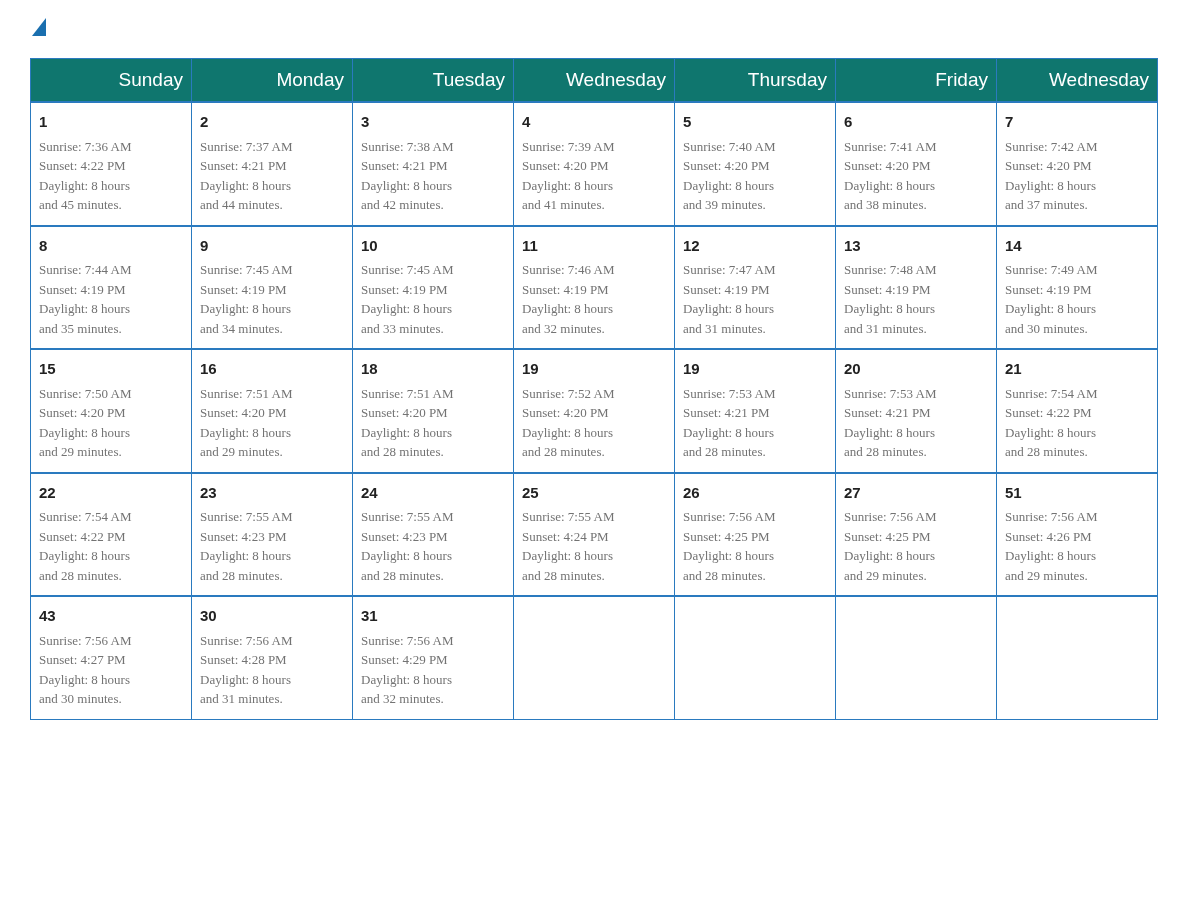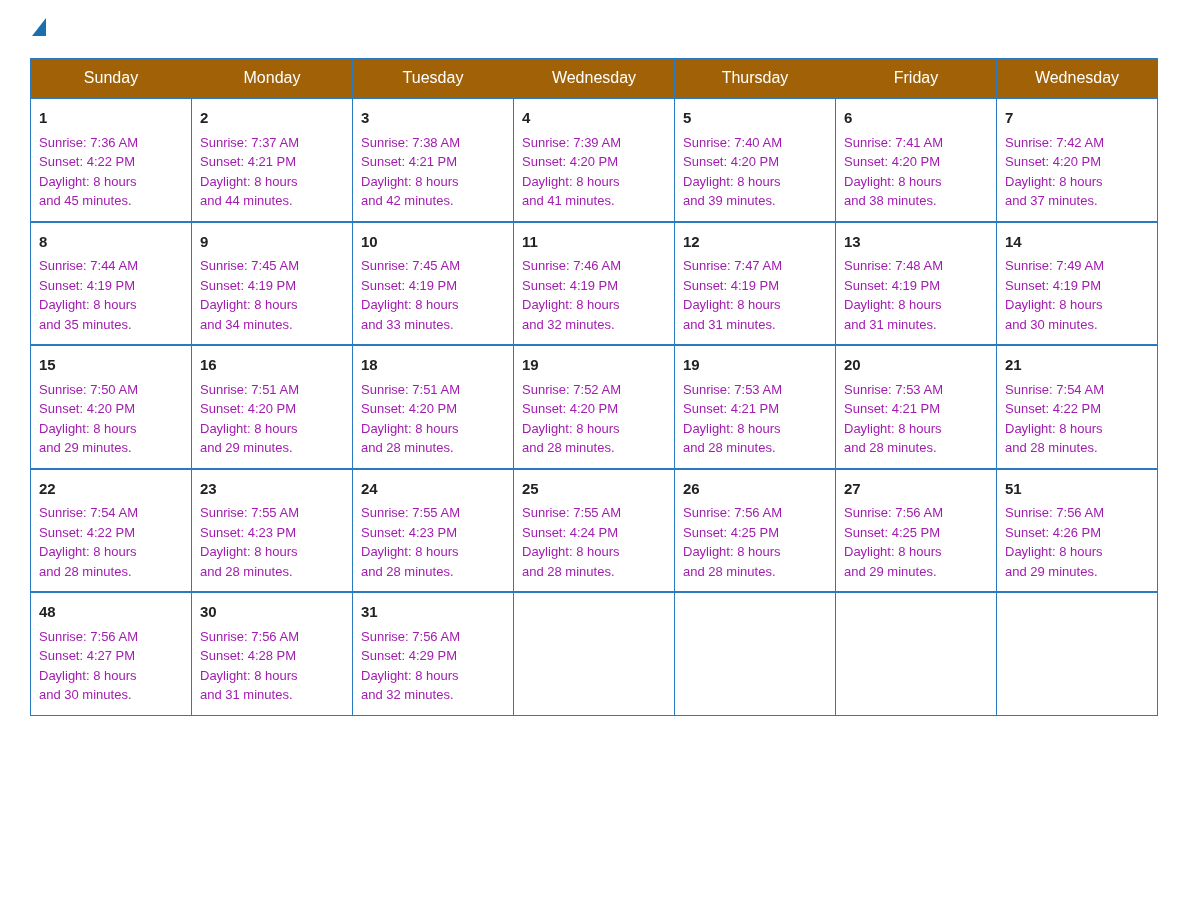--- a/index.html
+++ b/index.html
@@ -59,26 +59,26 @@
       font-size: 22px;
       color: #444;
       margin-top: 4px;
     }
     .calendar-table {
       width: 100%;
       border-collapse: collapse;
       border: 1px solid #2a7abf;
     }
     .calendar-table th {
-      background-color: #a16207;
+      background-color: #0f766e;
       color: #fff;
       padding: 10px 8px;
-      font-size: 16px;
+      font-size: 19px;
       font-weight: normal;
-      text-align: center;
+      text-align: right;
       border: 1px solid #2a7abf;
     }
     .calendar-table td {
       vertical-align: top;
       padding: 8px 8px 10px 8px;
       border: 1px solid #2a7abf;
       border-top: 2px solid #2a7abf;
       width: calc(100% / 7);
       font-size: 13px;
       line-height: 1.5;
@@ -86,22 +86,23 @@
     .calendar-table td.empty {
       background: #fff;
     }
     .day-number {
       font-size: 15px;
       font-weight: bold;
       margin-bottom: 3px;
       display: block;
     }
     .day-info {
-      color: #a21caf;
+      color: #737373;
       font-size: 13px;
+      font-family: Liberation Serif, serif;
     }
     tr.week-row td {
       background: #fff;
     }
   </style>
 </head>
 <body>
 
 <div class="header">
   <div class="logo-area">
@@ -245,21 +246,21 @@
           <span class="day-number">27</span>
           <div class="day-info">Sunrise: 7:56 AM<br>Sunset: 4:25 PM<br>Daylight: 8 hours<br>and 29 minutes.</div>
         </td>
         <td>
           <span class="day-number">51</span>
           <div class="day-info">Sunrise: 7:56 AM<br>Sunset: 4:26 PM<br>Daylight: 8 hours<br>and 29 minutes.</div>
         </td>
       </tr>
       <tr class="week-row">
         <td>
-          <span class="day-number">48</span>
+          <span class="day-number">43</span>
           <div class="day-info">Sunrise: 7:56 AM<br>Sunset: 4:27 PM<br>Daylight: 8 hours<br>and 30 minutes.</div>
         </td>
         <td>
           <span class="day-number">30</span>
           <div class="day-info">Sunrise: 7:56 AM<br>Sunset: 4:28 PM<br>Daylight: 8 hours<br>and 31 minutes.</div>
         </td>
         <td>
           <span class="day-number">31</span>
           <div class="day-info">Sunrise: 7:56 AM<br>Sunset: 4:29 PM<br>Daylight: 8 hours<br>and 32 minutes.</div>
         </td>

